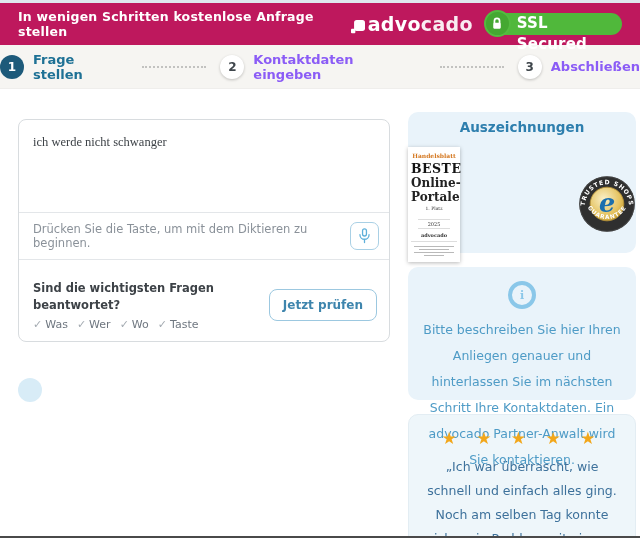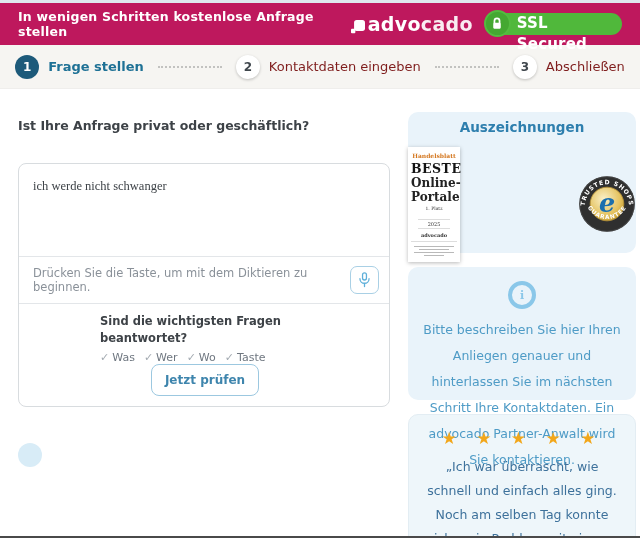--- a/index.html
+++ b/index.html
@@ -39,21 +39,21 @@
   }
   .step { display:flex; align-items:center; gap:9px; }
   .step-circle {
     width:24px; height:24px; border-radius:50%; font-size:12px;
     display:flex; align-items:center; justify-content:center; font-weight:bold;
   }
   .step-circle.active { background:#1d5a7a; color:#fff; }
   .step-circle.idle { background:#ffffff; color:#3f464c; box-shadow:0 1px 3px rgba(0,0,0,.22); }
   .step-label { font-size:13px; }
   .step-label.active { color:#1e7195; font-weight:600; }
-  .step-label.idle { color:#7f1d1d; font-weight:400; }
+  .step-label.idle { color:#8b5cf6; font-weight:700; }
   .step-dots { width:64px; border-top:2px dotted #c2c2c0; margin:0 4px; }
   
   .content { position:relative; height:448px; }
   .left-col { position:absolute; left:18px; top:0; width:372px; }
   .right-col { position:absolute; left:408px; top:23px; width:228px; }
   
   h1.page-title {
     margin-top:15px; font-size:27px; line-height:40px; font-weight:500;
     color:#3d4247; letter-spacing:.2px;
   }
@@ -79,22 +79,22 @@
   .dictate-row {
     border-top:1px solid #e3e6e9; height:47px; display:flex; align-items:center;
     justify-content:space-between; padding:0 10px 0 14px;
   }
   .dictate-hint { font-size:11.5px; color:#8a9199; }
   .mic-button {
     width:31px; height:28px; border:1.5px solid #a9d0e5; border-radius:7px;
     background:#fff; display:flex; align-items:center; justify-content:center; cursor:pointer;
   }
   .questions-row {
-    border-top:1px solid #e3e6e9; padding:9px 12px 10px 14px;
-    display:flex; align-items:center; justify-content:space-between;flex-direction:column;
+    border-top:1px solid #e3e6e9; padding:20px 12px 10px 14px;
+    display:flex; align-items:center; justify-content:space-between;
   }
   .q-title { font-size:11.5px; font-weight:bold; color:#3d4247; line-height:1.5; }
   .q-checks { margin-top:3px; display:flex; gap:9px; font-size:11px; color:#6f7780; }
   .q-check-item { display:flex; gap:3px; align-items:center; }
   .q-check-mark { color:#a3aab1; font-size:11px; }
   .check-button {
     border:1.5px solid #9cc8e0; background:#fff; color:#3e85ad; font-weight:600;
     font-family:inherit; font-size:12px; border-radius:8px; padding:8px 13px; cursor:pointer;
   }
   .insurance-row { margin-top:36px; display:flex; align-items:center; }
@@ -177,21 +177,20 @@
   <div class="step">
     <div class="step-circle idle">3</div>
     <div class="step-label idle">Abschließen</div>
   </div>
 </nav>
 
 <div class="content">
 
   <div class="left-col">
 
-    <div class="type-question">Ist Ihre Anfrage privat oder geschäftlich?</div>
 
 
     <div class="ask-card">
       <textarea class="ask-textarea" style="">ich werde nicht schwanger</textarea>
 
       <div class="dictate-row">
         <span class="dictate-hint">Drücken Sie die Taste, um mit dem Diktieren zu beginnen.</span>
         <button class="mic-button">
           <span style="display:flex;">
             <svg width="13" height="16" viewBox="0 0 20 24" fill="none" stroke="#5fb0da" stroke-width="2" stroke-linecap="round">

